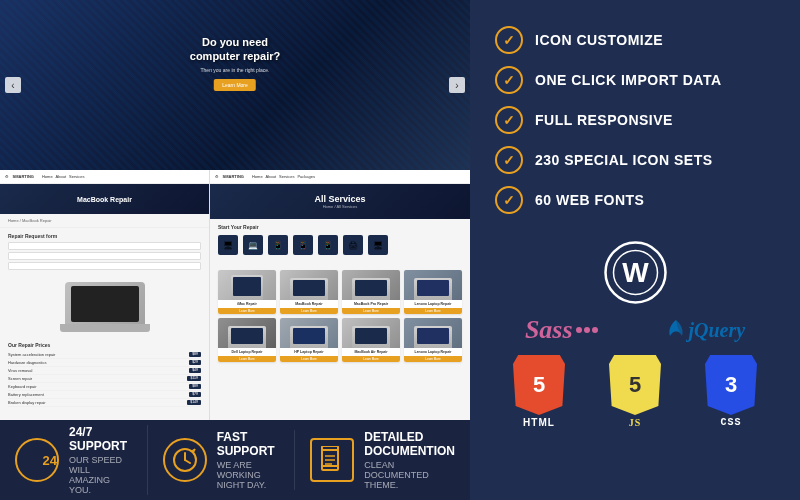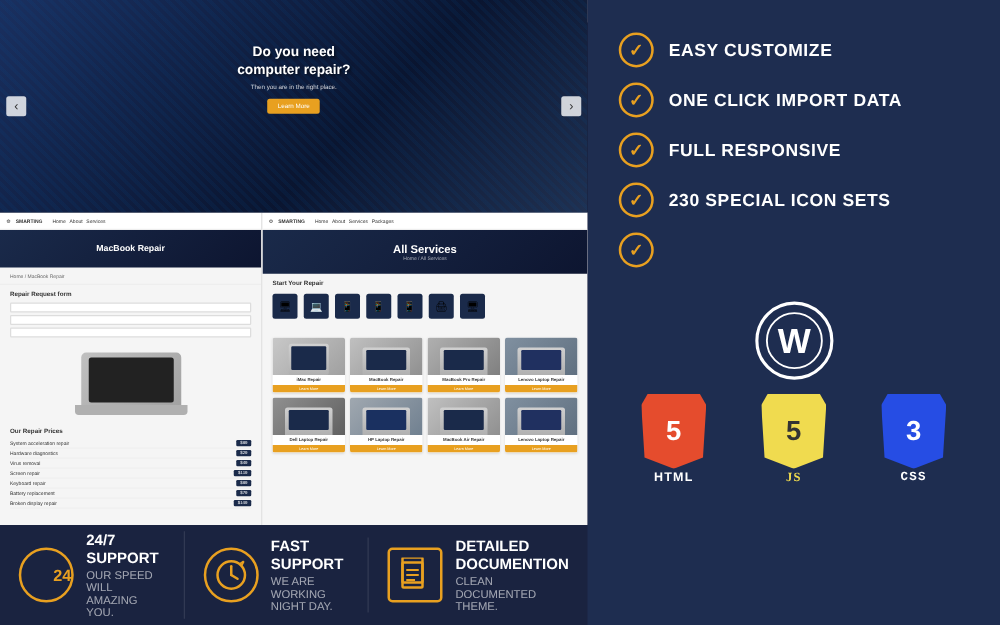--- a/index.html
+++ b/index.html
@@ -791,21 +791,21 @@
     </div>
   </div>
 
   <div class="right-panel">
 
     <div class="feature-list">
       <div class="feature-item">
         <div class="feature-check">
           <span class="check-mark">✓</span>
         </div>
-        <span class="feature-text">EASY CUSTOMIZE</span>
+        <span class="feature-text">ICON CUSTOMIZE</span>
       </div>
       <div class="feature-item">
         <div class="feature-check">
           <span class="check-mark">✓</span>
         </div>
         <span class="feature-text">ONE CLICK IMPORT DATA</span>
       </div>
       <div class="feature-item">
         <div class="feature-check">
           <span class="check-mark">✓</span>
@@ -815,34 +815,50 @@
       <div class="feature-item">
         <div class="feature-check">
           <span class="check-mark">✓</span>
         </div>
         <span class="feature-text">230 SPECIAL ICON SETS</span>
       </div>
       <div class="feature-item">
         <div class="feature-check">
           <span class="check-mark">✓</span>
         </div>
+        <span class="feature-text">60 WEB FONTS</span>
       </div>
     </div>
 
     <div class="tech-logos">
 
       <div class="tech-row-1">
         <svg width="65" height="65" viewBox="0 0 65 65">
           <circle cx="32.5" cy="32.5" r="30" fill="none" stroke="white" stroke-width="2.5"></circle>
           <circle cx="32.5" cy="32.5" r="22" fill="none" stroke="white" stroke-width="1.5"></circle>
 
           <text x="32.5" y="42" text-anchor="middle" font-size="28" font-weight="900" fill="white" font-family="Arial">W</text>
         </svg>
       </div>
 
+      <div class="tech-row-2">
+        <div style="display:flex; align-items:center; gap:2px;">
+          <span style="font-family:Georgia,serif; font-size:26px; color:#cf649a; font-style:italic; font-weight:bold;">Sass</span>
+          <span style="display:inline-block; width:6px; height:6px; background:#cf649a; border-radius:50%; margin-left:1px;"></span>
+          <span style="display:inline-block; width:6px; height:6px; background:#cf649a; border-radius:50%;"></span>
+          <span style="display:inline-block; width:6px; height:6px; background:#cf649a; border-radius:50%;"></span>
+        </div>
+        <div style="display:flex; align-items:center; gap:3px;">
+          <svg width="18" height="22" viewBox="0 0 18 22">
+            <path d="M9 1 C4 5 1 11 3 17 C5 13 9 11 13 13 C10 9 10 5 9 1Z" fill="#0769ad"></path>
+            <path d="M9 1 C14 5 17 11 15 17 C13 13 9 11 5 13 C8 9 8 5 9 1Z" fill="#0769ad" opacity="0.7"></path>
+          </svg>
+          <span style="font-family:Georgia,serif; font-size:20px; color:#0769ad; font-style:italic; font-weight:bold;">jQuery</span>
+        </div>
+      </div>
 
       <div class="tech-row-3">
 
         <div style="display:flex; flex-direction:column; align-items:center;">
           <div style="clip-path: polygon(10% 0%, 90% 0%, 100% 15%, 95% 85%, 50% 100%, 5% 85%, 0% 15%); background:#e54c2d; width:52px; height:60px; display:flex; flex-direction:column; align-items:center; justify-content:center; gap:2px;">
             <span style="font-size:22px; font-weight:900; color:white; line-height:1;">5</span>
           </div>
           <span style="font-size:10px; font-weight:bold; color:white; letter-spacing:1px; margin-top:2px;">HTML</span>
         </div>
 

